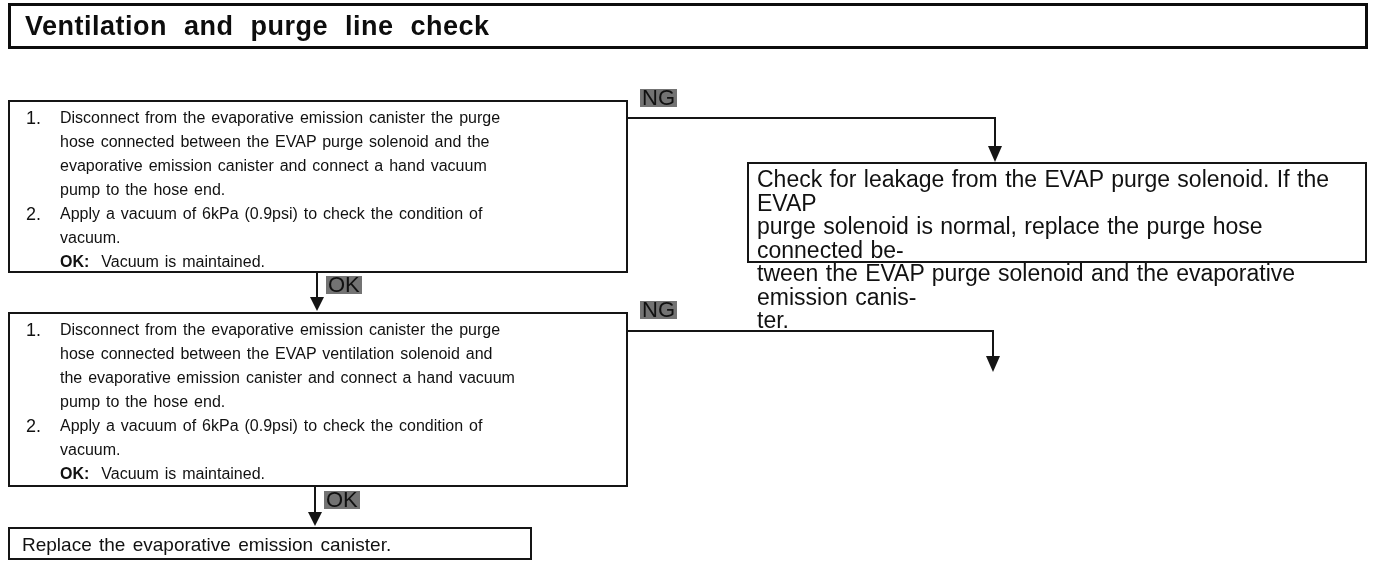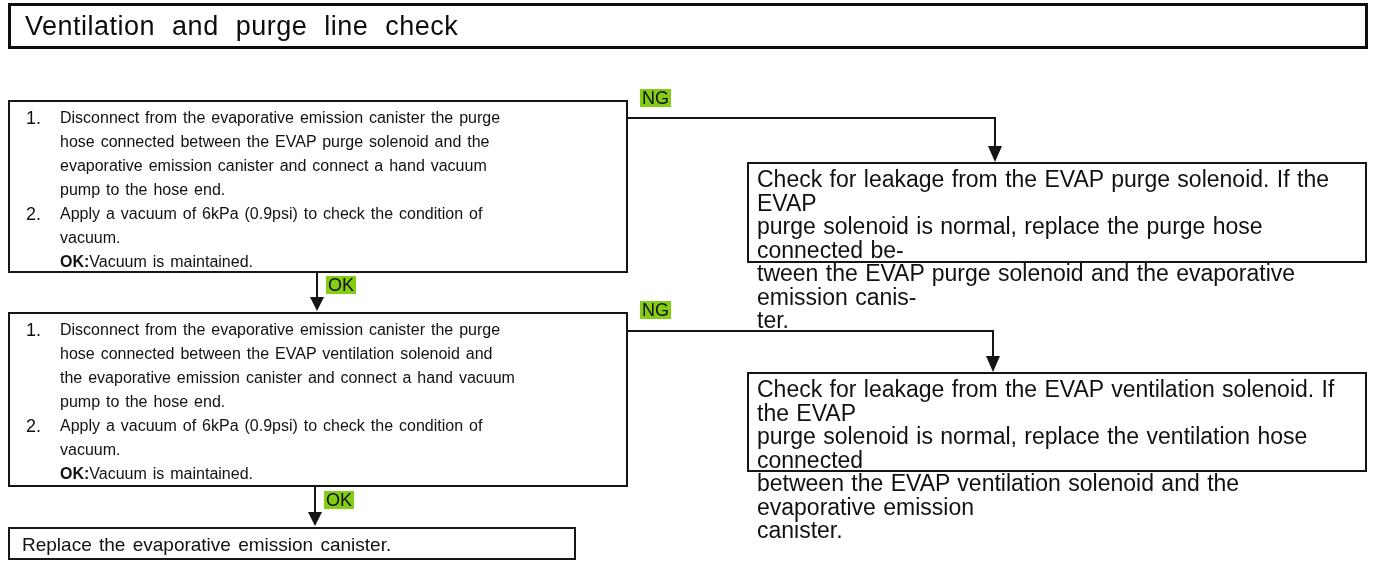--- a/index.html
+++ b/index.html
@@ -20,21 +20,21 @@
     position: absolute;
     left: 8px; top: 3px;
     width: 1360px; height: 46px;
     border: 3px solid #0d0d0d;
     box-sizing: border-box;
     display: flex;
     align-items: center;
   }
   .title-text {
     font-size: 27px;
-    font-weight: 400;
+    font-weight: 700;
     letter-spacing: 0.5px;
     word-spacing: 9px;
     padding-left: 14px;
     color: #0d0d0d;
   }
   .box {
     position: absolute;
     border: 2px solid #151515;
     box-sizing: border-box;
     background: #ffffff;
@@ -49,60 +49,60 @@
     line-height: 24px;
     word-spacing: 1.5px;
   }
   .txt {
     flex: 1;
     font-size: 16px;
     line-height: 24px;
     white-space: pre-line;
     word-spacing: 1.5px;
   }
-  .ok-inline-label { font-weight: 700; margin-right: 0; }
+  .ok-inline-label { font-weight: 700; margin-right: 12px; }
   .result-box {
     left: 747px; width: 620px;
     padding: 4px 8px 0 8px;
   }
   #ng-result-1 { top: 162px; height: 101px; }
   #ng-result-2 { top: 372px; height: 100px; }
   .result-text {
     font-size: 23px;
     line-height: 23.5px;
     white-space: pre-line;
     word-spacing: 1px;
   }
   .final-box {
     left: 8px; top: 527px;
-    width: 568px; height: 33px;
+    width: 524px; height: 33px;
     padding: 4px 8px 0 12px;
   }
   .final-text {
     font-size: 19px;
     line-height: 24px;
     word-spacing: 2px;
   }
   .connectors {
     position: absolute;
     left: 0; top: 0;
     pointer-events: none;
   }
   .conn-line {
     fill: none;
     stroke: #151515;
     stroke-width: 2;
   }
   .conn-head { fill: #151515; stroke: none; }
   .conn-label {
     position: absolute;
-    font-size: 18px;
+    font-size: 22px;
     line-height: 18px;
     color: #111111;
-    background: #84cc16;
+    background: #737373;
     padding: 0 2px;
   }
 </style>
 </head>
 <body>
 
 <div class="page">
 
   <svg class="connectors" width="1392" height="568" viewBox="0 0 1392 568">
 
@@ -166,24 +166,18 @@
       <span class="num">2.</span>
       <span class="txt">Apply a vacuum of 6kPa (0.9psi) to check the condition of
 vacuum.</span>
     </div>
     <div class="row">
       <span class="num"></span>
       <span class="txt"><span class="ok-inline-label">OK:</span><span>Vacuum is maintained.</span></span>
     </div>
   </div>
 
-  <div class="box result-box" id="ng-result-2">
-    <div class="result-text">Check for leakage from the EVAP ventilation solenoid. If the EVAP
-purge solenoid is normal, replace the ventilation hose connected
-between the EVAP ventilation solenoid and the evaporative emission
-canister.</div>
-  </div>
 
   <div class="box final-box">
     <div class="final-text">Replace the evaporative emission canister.</div>
   </div>
 
 </div>
 
 </body></html>

